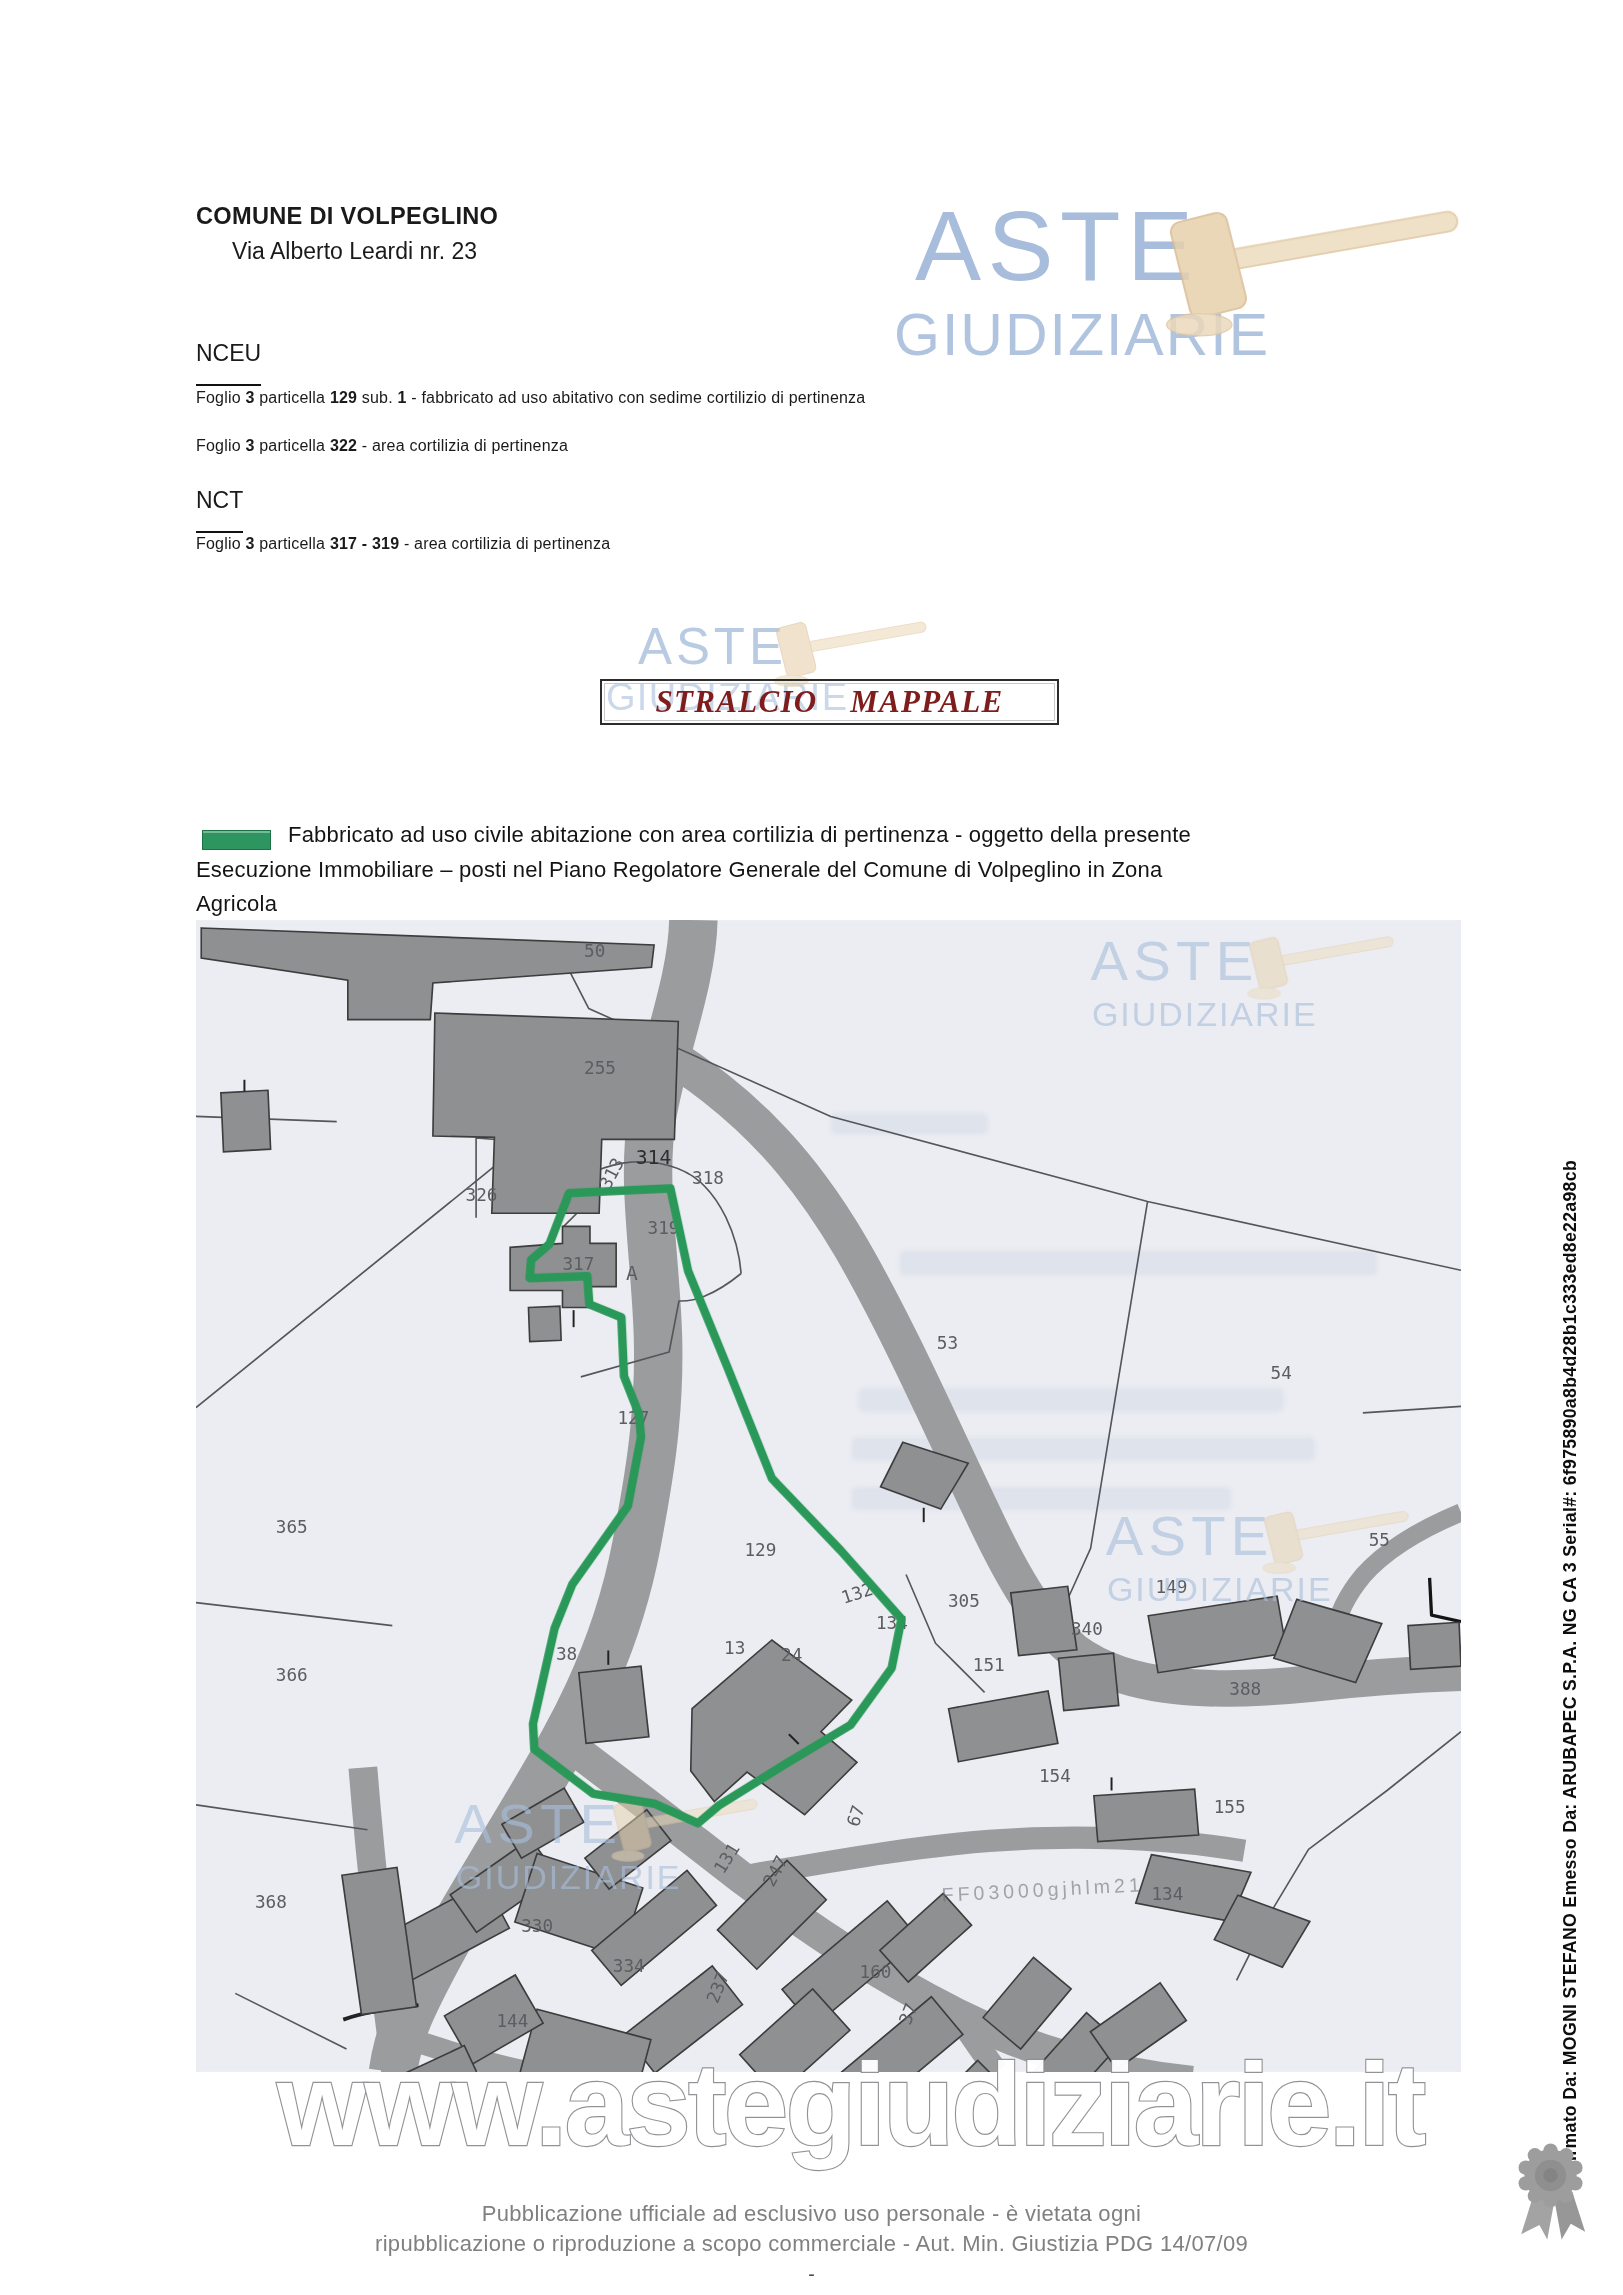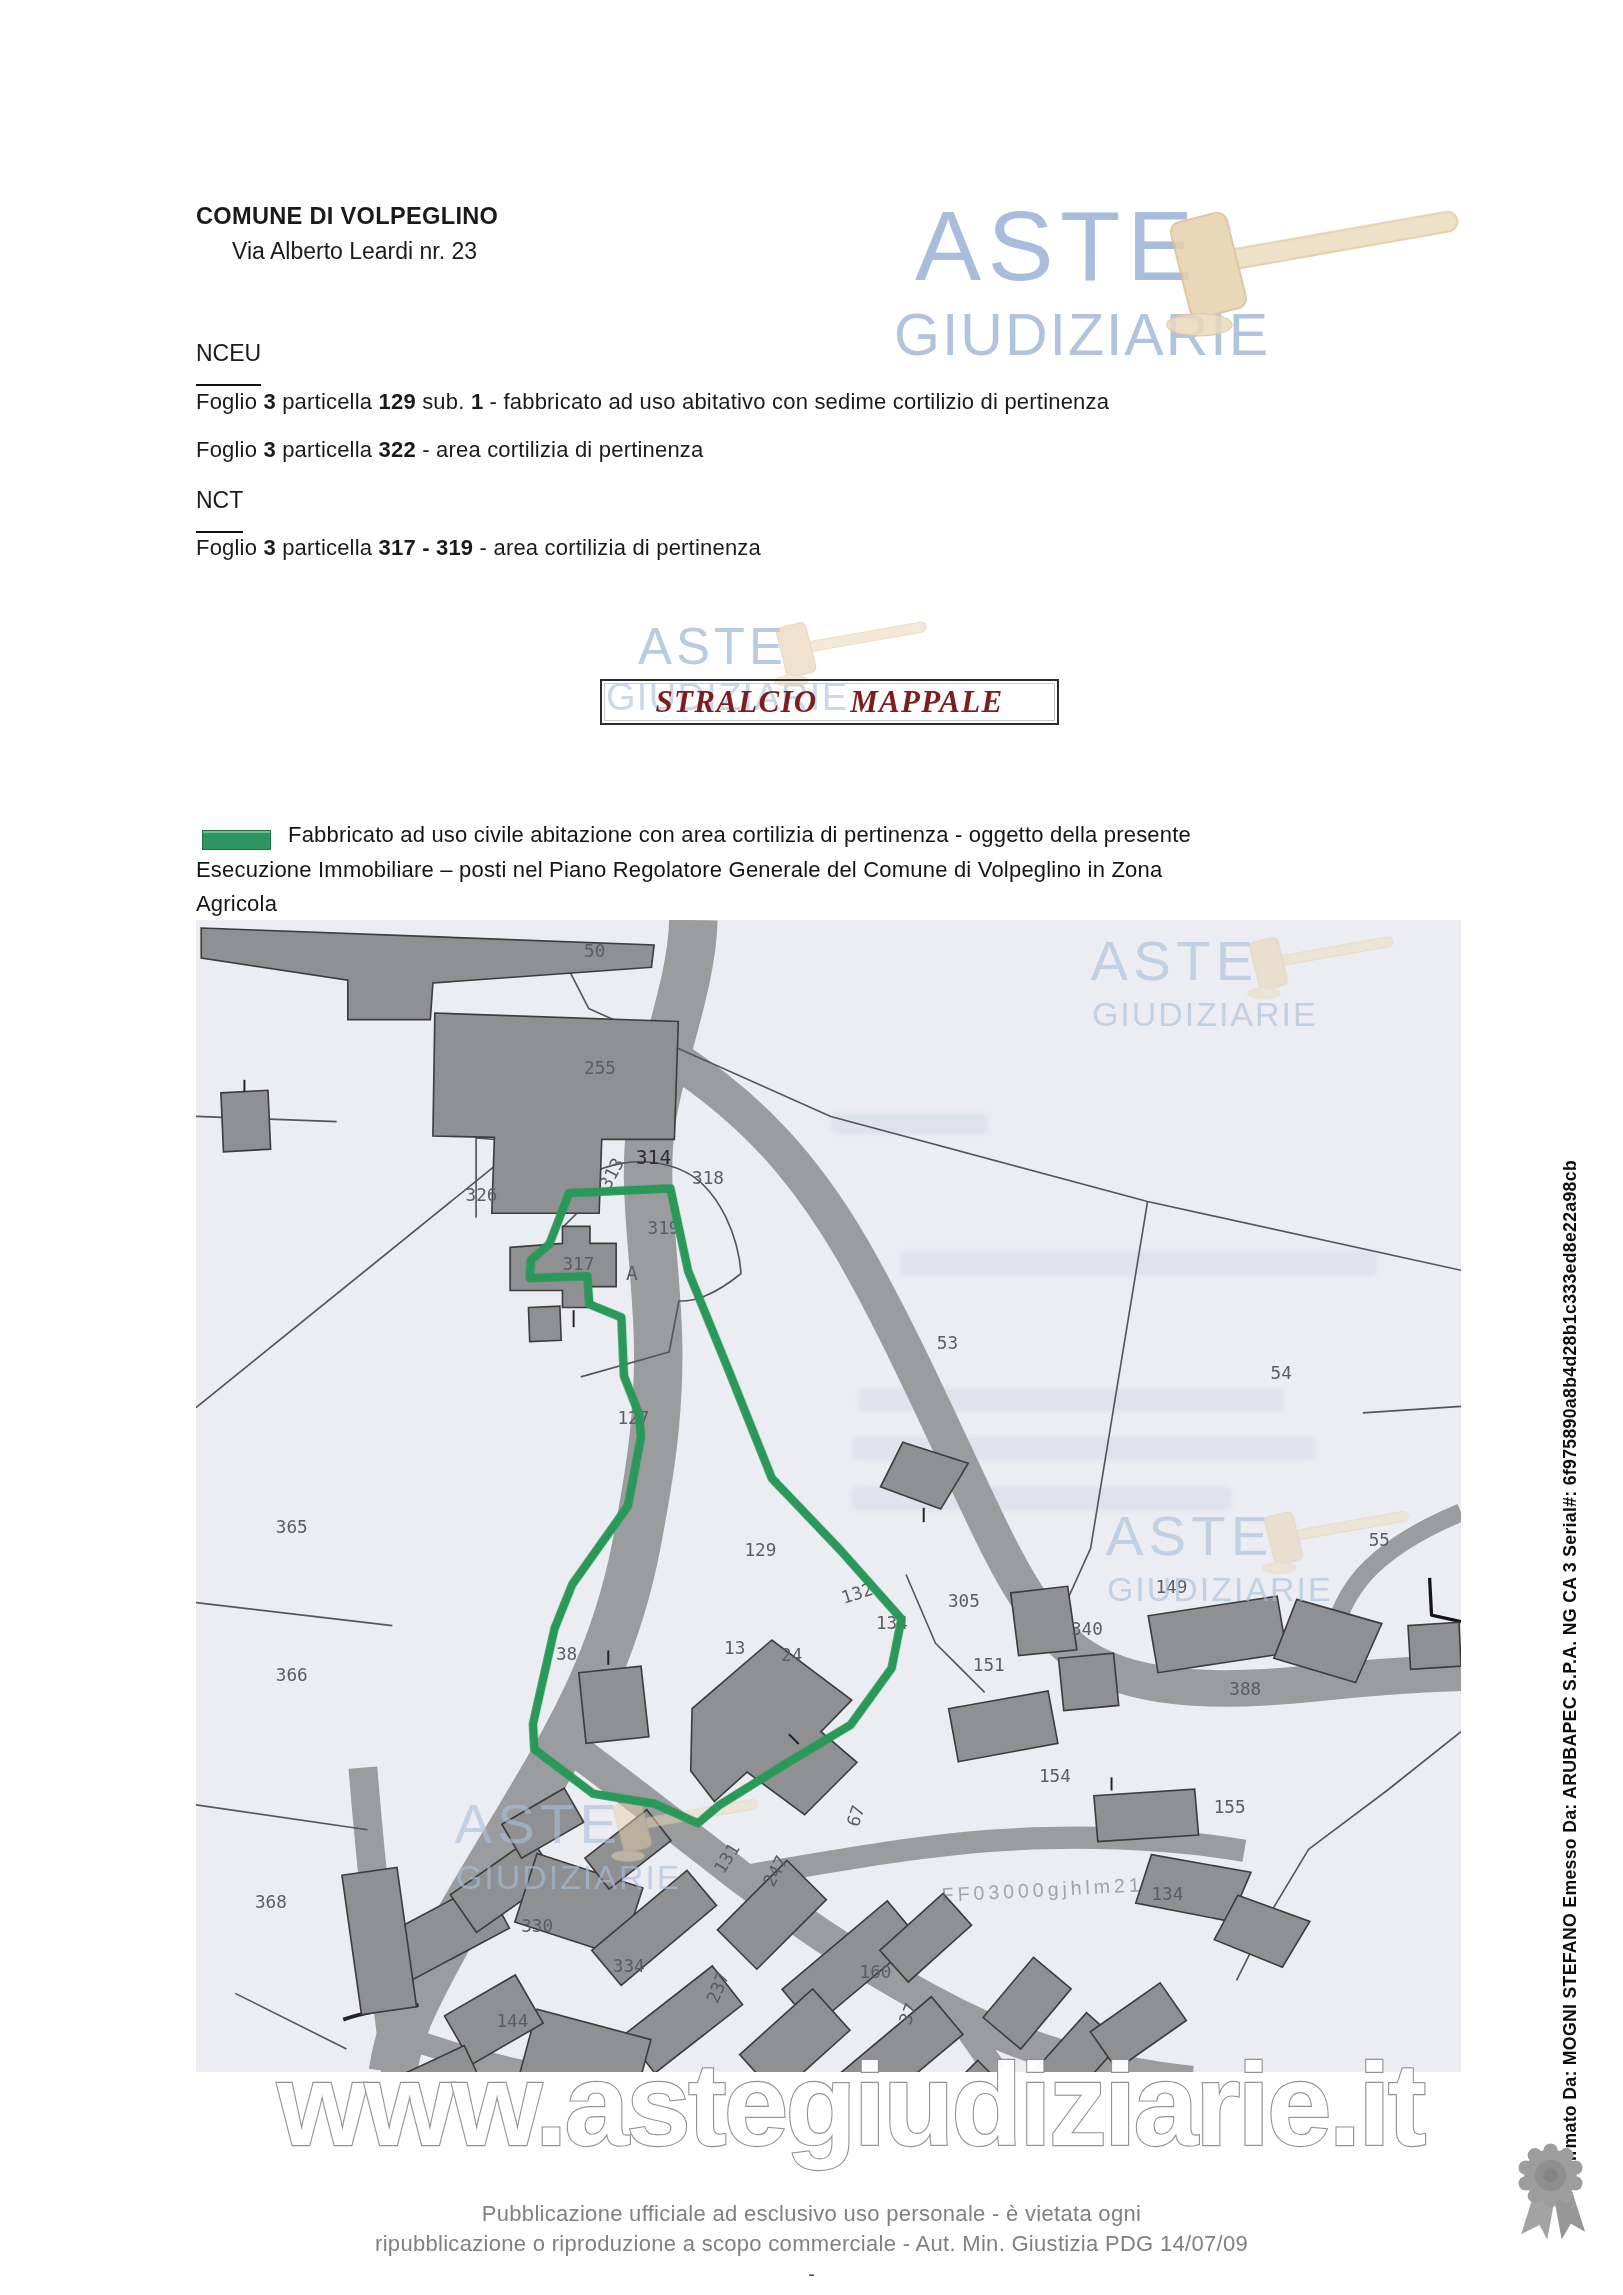--- a/index.html
+++ b/index.html
@@ -10,21 +10,21 @@
   #hdr-title{left:196px;top:203px;font-size:23.6px;font-weight:bold;letter-spacing:0.3px;}
   #hdr-addr{left:196px;top:238px;font-size:23px;margin-left:36px;}
   
   .logo-line1{font-size:99px;line-height:1;font-weight:400;color:#a7bddb;letter-spacing:6.5px;}
   .logo-line2{font-size:59px;line-height:1;font-weight:400;color:#b0c3df;letter-spacing:2px;}
   #logo1-a{left:915px;top:196px;}
   #logo1-g{left:894px;top:306px;}
   
   .sec-label{left:196px;font-size:23px;}
   .sec-label span{border-bottom:2.6px solid #111;padding-bottom:18px;}
-  .frow{left:196px;font-size:22px;letter-spacing:0.2px;white-space:nowrap;}
+  .frow{left:196px;font-size:16px;letter-spacing:0.2px;white-space:nowrap;}
   
   #mid-aste{left:638px;top:621px;font-size:51px;line-height:1;color:rgba(168,190,220,.8);letter-spacing:3.9px;}
   #mid-giud{left:606px;top:678px;font-size:38px;line-height:1;color:rgba(168,190,220,.6);letter-spacing:1.3px;}
   #stralcio-box{left:600px;top:679px;width:455px;height:42px;border:2.6px solid #2c2c2c;
     outline:0.7px solid #c9c9c9;outline-offset:-5.9px;display:flex;align-items:center;justify-content:center;}
   #stralcio-box .t{font-family:"Liberation Serif",serif;font-style:italic;font-weight:bold;
     font-size:31px;letter-spacing:1.3px;word-spacing:23.6px;color:#7f1d1d;}
   
   #legend-swatch{left:202px;top:830px;width:67px;height:18.3px;background:#2d9660;
     border:0.7px solid #1f7148;box-shadow:inset 0 2px 0 rgba(255,255,255,.35);}

